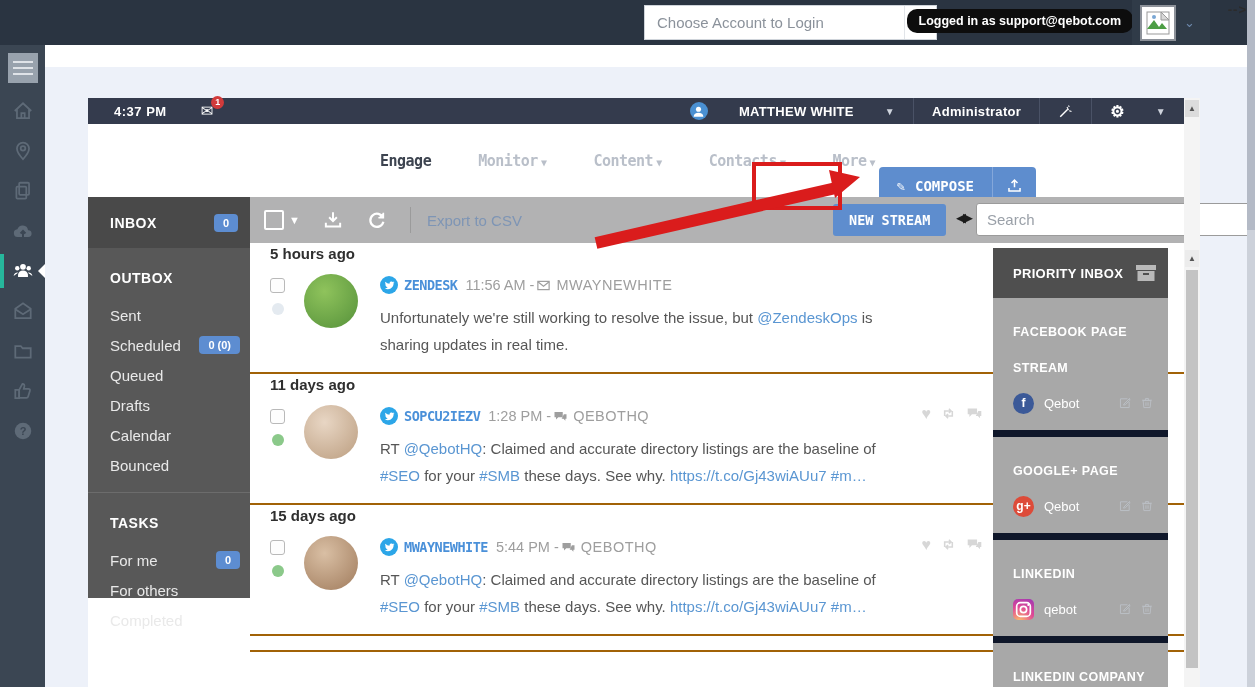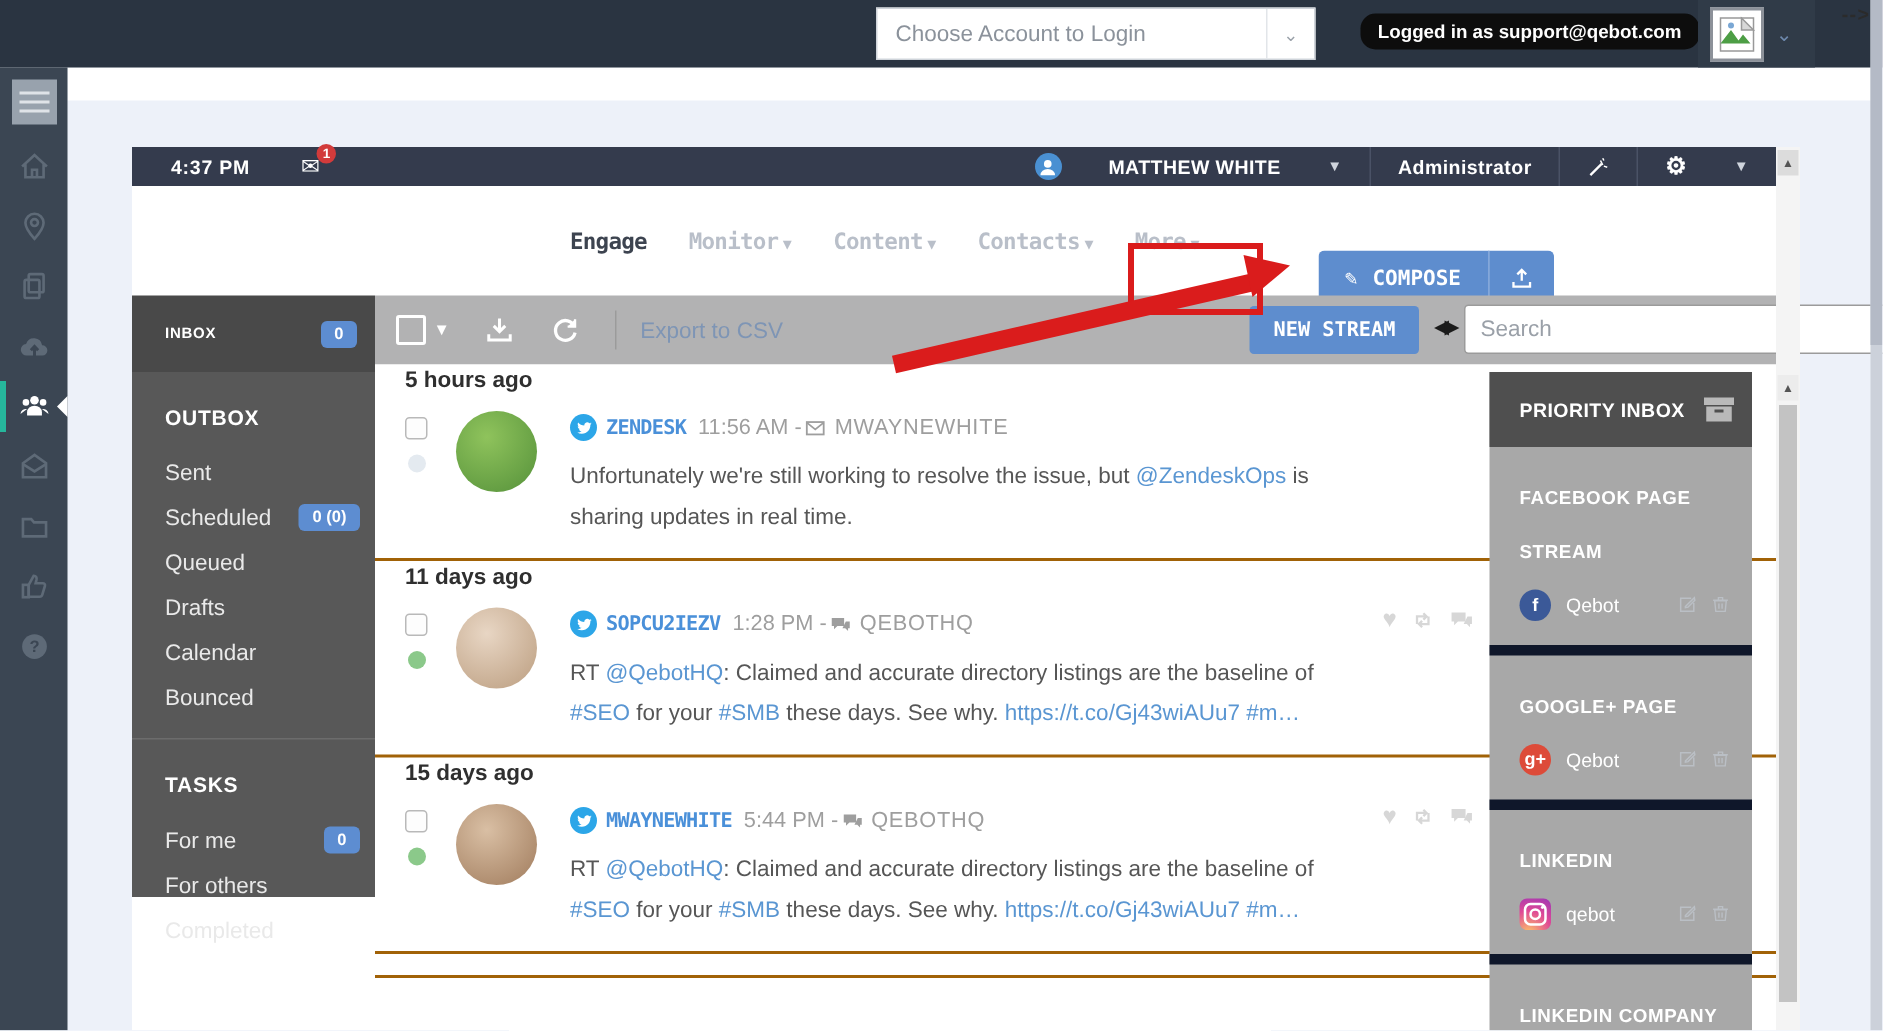--- a/index.html
+++ b/index.html
@@ -1,21 +1,21 @@
 <!DOCTYPE html>
 <html><head>
 <meta charset="utf-8">
 <style>
   * { margin:0; padding:0; box-sizing:border-box; }
   html,body { width:1255px; height:687px; overflow:hidden; background:#edf1f9; font-family:"Liberation Sans", sans-serif; }
   .screen { position:relative; width:1255px; height:687px; background:#edf1f9; overflow:hidden; }
 
   
   .topbar { position:absolute; left:0; top:0; width:1255px; height:45px; background:#2a3441; z-index:30; }
-  .acct-select { position:absolute; left:584px; top:5px; width:293px; height:35px; background:#fff; border:1px solid #cfd4da; display:flex; align-items:center; }
+  .acct-select { position:absolute; left:644px; top:5px; width:293px; height:35px; background:#fff; border:1px solid #cfd4da; display:flex; align-items:center; }
   .acct-select .ph { flex:1; padding-left:12px; color:#8b929b; font-size:15px; }
   .acct-select .arrow-seg { width:32px; height:100%; border-left:1px solid #e2e5e9; display:flex; align-items:center; justify-content:center; color:#9aa1a9; font-size:12px; }
   .logged-pill { position:absolute; right:122px; top:9px; background:#0d0d0d; color:#fff; font-size:12.5px; font-weight:bold; padding:5px 12px; border-radius:10px; }
   .avatar-box-wrap { position:absolute; right:45px; top:0; width:78px; height:45px; background:#303b48; display:flex; align-items:center; }
   .avatar-box { width:36px; height:36px; margin-left:8px; background:#fff; border:2px solid #8c9199; display:flex; align-items:center; justify-content:center; }
   .avatar-chevron { color:#6e89ad; font-size:13px; margin-left:8px; }
   .arrow-text { position:absolute; right:8px; top:2px; color:#2b2b2b; font-size:13px; font-weight:bold; letter-spacing:1px; }
 
   
   .browser-scroll { position:absolute; right:0; top:0; width:8px; height:687px; background:#ccd1da; z-index:40; }
@@ -43,37 +43,37 @@
   .hdr-right { margin-left:auto; display:flex; align-items:center; height:100%; }
   .hdr-seg { display:flex; align-items:center; height:100%; padding:0 18px; border-left:1px solid #4a5266; font-size:13px; font-weight:bold; letter-spacing:.3px;gap:24px; }
   .hdr-seg:first-child { border-left:none; }
   .user-avatar { width:18px; height:18px; border-radius:50%; background:#4a90d2; display:flex; align-items:center; justify-content:center; margin-right:7px; }
   .user-avatar svg { width:12px; height:12px; }
   .hdr-caret { font-size:10px; margin-left:7px; color:#cfd4dd; }
   .hdr-seg svg { width:15px; height:15px; }
 
   
   .nav-row { position:absolute; left:0; top:26px; width:1096px; height:73px; background:#fff; }
-  .tabs { position:absolute; left:292px; top:0; height:73px; display:flex; align-items:center; gap:28px; }
+  .tabs { position:absolute; left:292px; top:0; height:73px; display:flex; align-items:center; gap:47px; }
   .tab { font-family:"DejaVu Sans Mono", monospace; font-size:15px; font-weight:bold; color:#b9bfc9; letter-spacing:-.5px; cursor:pointer; }
   .tab .c { font-size:10px; margin-left:3px; }
   .tab.active { color:#3d4450; }
   .compose-wrap { position:absolute; right:148px; top:43px; height:37px; display:flex; border-radius:4px; overflow:hidden; }
   .compose-btn { background:#5e8dce; color:#fff; font-family:"DejaVu Sans Mono", monospace; font-weight:bold; font-size:14px; letter-spacing:0; display:flex; align-items:center; padding:0 18px; border-right:1px solid #84a7da; }
   .compose-btn .pencil { margin-right:10px; font-size:14px; }
   .compose-up { background:#5e8dce; width:43px; display:flex; align-items:center; justify-content:center; }
   .compose-up svg { width:17px; height:17px; }
 
   
   .red-rect { position:absolute; left:664px; top:38px; width:90px; height:48px; border:4px solid #da1c1c; z-index:22; }
   .annot-arrow { position:absolute; left:0; top:0; width:1255px; height:687px; z-index:50; pointer-events:none; }
 
   
   .inbox-head { position:absolute; left:0; top:99px; width:162px; height:51px; background:#494949; display:flex; align-items:center; z-index:5; }
-  .inbox-head .lbl { color:#fff; font-size:10px; font-weight:bold; letter-spacing:.5px; margin-left:22px; }
+  .inbox-head .lbl { color:#fff; font-size:14px; font-weight:bold; letter-spacing:.5px; margin-left:22px; }
   .badge { background:#5d8dd1; color:#fff; font-size:11px; font-weight:bold; border-radius:4px; padding:3px 9px; }
   .inbox-head .badge { margin-left:auto; margin-right:12px; }
   .left-panel { position:absolute; left:0; top:150px; width:162px; height:350px; background:#585858; }
   .lp-section { padding:18px 0 12px 0; border-bottom:1px solid #6c6c6c; }
   .lp-section:last-child { border-bottom:none; }
   .lp-title { color:#fff; font-size:14px; font-weight:bold; letter-spacing:.5px; margin:4px 0 14px 22px; }
   .lp-item { display:flex; align-items:center; height:30px; color:#e9e9e9; font-size:15px; padding-left:22px; cursor:pointer; }
   .lp-item .badge { margin-left:auto; margin-right:10px; }
 
   

